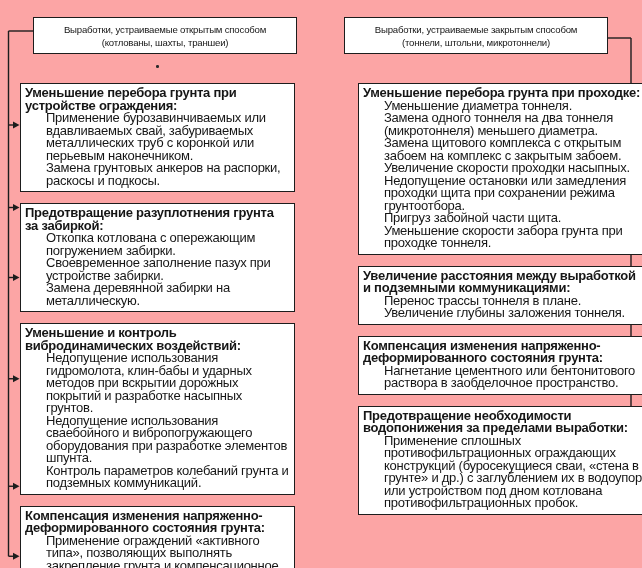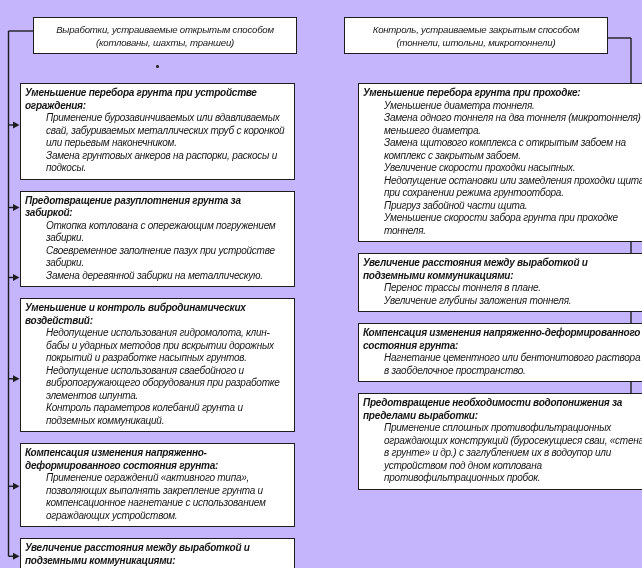--- a/index.html
+++ b/index.html
@@ -1,24 +1,23 @@
 <!DOCTYPE html>
 <html><head>
 <meta charset="utf-8">
 <style>
   html, body { margin: 0; padding: 0; background: #ffffff; }
   #canvas {
     position: relative;
     width: 642px;
     height: 568px;
-    background: #c4b5fd;
+    background: #fca5a5;
     font-family: "Liberation Sans", "DejaVu Sans", sans-serif;
     color: #161616;
     overflow: hidden;
-    font-style: italic;
   }
   .header-box {
     position: absolute;
     box-sizing: border-box;
     border: 1.6px solid #1d1d1d;
     background: #ffffff;
     text-align: center;
     font-size: 9.6px;
     line-height: 13px;
     letter-spacing: -0.2px;
@@ -37,21 +36,21 @@
     gap: 11px;
     z-index: 2;
   }
   #left-column  { left: 20px;  width: 275px; }
   #right-column { left: 330px; width: 292px; margin-left: 28px; }
   .box {
     box-sizing: border-box;
     border: 1.6px solid #1d1d1d;
     background: #ffffff;
     padding: 3px 4px 4px 4px;
-    font-size: 10px;
+    font-size: 13px;
     line-height: 12.5px;
     letter-spacing: -0.25px;
   }
   .box-title { font-weight: bold; }
   .box-item  { padding-left: 21px; }
   #connectors {
     position: absolute;
     left: 0; top: 0;
     z-index: 1;
   }
@@ -97,21 +96,21 @@
     </svg>
 
   <div id="ink-dot"></div>
 
   <div id="left-header" class="header-box">
     <span>Выработки, устраиваемые открытым способом</span>
     <span>(котлованы, шахты, траншеи)</span>
   </div>
 
   <div id="right-header" class="header-box">
-    <span>Контроль, устраиваемые закрытым способом</span>
+    <span>Выработки, устраиваемые закрытым способом</span>
     <span>(тоннели, штольни, микротоннели)</span>
   </div>
 
   <div id="left-column" class="column">
       <div class="box">
         <div class="box-title">Уменьшение перебора грунта при устройстве ограждения:</div>
         <div class="box-item">Применение бурозавинчиваемых или вдавливаемых свай, забуриваемых металлических труб с коронкой или перьевым наконечником.</div>
         <div class="box-item">Замена грунтовых анкеров на распорки, раскосы и подкосы.</div>
       </div>
       <div class="box">

